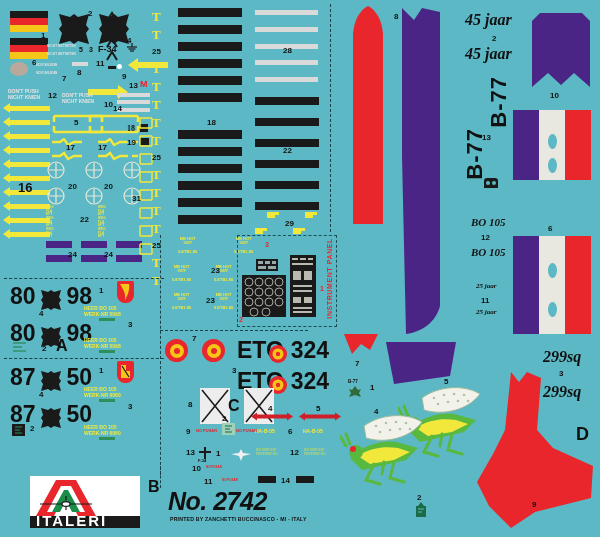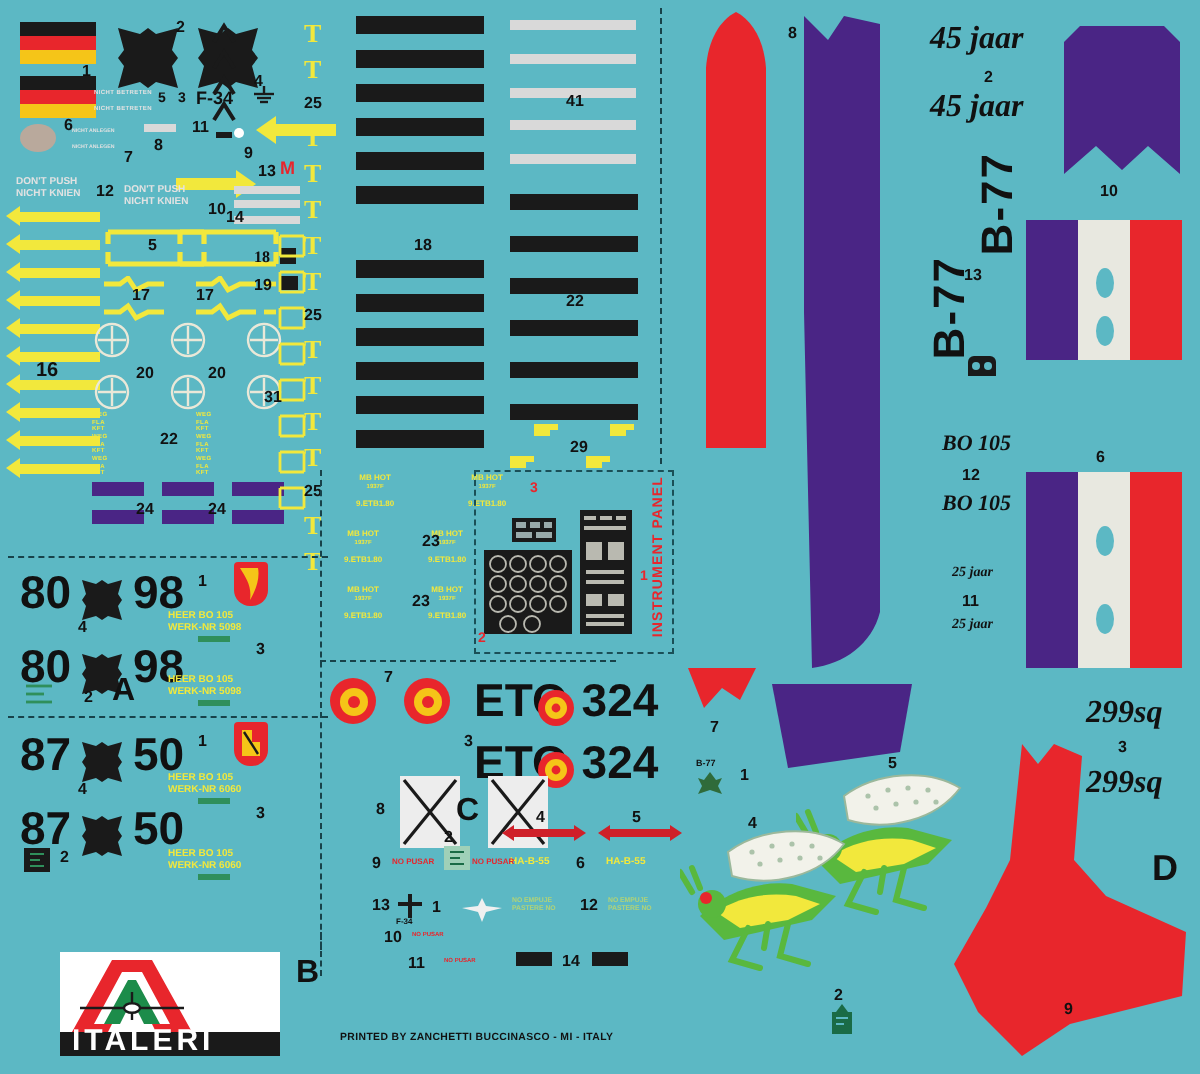--- a/index.html
+++ b/index.html
@@ -151,21 +151,21 @@
     <div class="yarrow" style="width:42px;margin-bottom:9px;"></div>
     <div class="yarrow" style="width:42px;margin-bottom:9px;"></div>
     <div class="yarrow" style="width:42px;margin-bottom:9px;"></div>
     <div class="yarrow" style="width:42px;margin-bottom:9px;"></div>
     <div class="yarrow" style="width:42px;margin-bottom:9px;"></div>
     <div class="yarrow" style="width:42px;margin-bottom:9px;"></div>
     <div class="yarrow" style="width:42px;margin-bottom:9px;"></div>
     <div class="yarrow" style="width:42px;margin-bottom:9px;"></div>
     <div class="yarrow" style="width:42px;margin-bottom:9px;"></div>
   </div>
-  <span class="abs num" style="left:18px;top:180px;font-size:10px;">16</span>
+  <span class="abs num" style="left:18px;top:180px;font-size:13px;">16</span>
 
   <div class="abs" style="left:52px;top:114px;">
     <svg width="52" height="22" viewBox="0 0 52 22">
         <g stroke="#f2e83c" stroke-width="2.6" fill="none">
           <path d="M2 2 L50 2"></path>
           <path d="M2 2 L2 8"></path>
           <path d="M50 2 L50 8"></path>
           <path d="M2 18 L50 18"></path>
           <path d="M2 18 L2 12"></path>
           <path d="M50 18 L50 12"></path>
@@ -313,21 +313,21 @@
     <div class="blackbar" style="width:64px;height:9px;margin-bottom:8px;"></div>
     <div class="blackbar" style="width:64px;height:9px;margin-bottom:8px;"></div>
     <div class="blackbar" style="width:64px;height:9px;margin-bottom:8px;"></div>
   </div>
 
   <div class="abs" style="left:255px;top:10px;">
     <div class="whitebar" style="width:63px;height:5px;margin-bottom:12px;"></div>
     <div class="whitebar" style="width:63px;height:5px;margin-bottom:12px;"></div>
     <div class="whitebar" style="width:63px;height:5px;margin-bottom:12px;"></div>
   </div>
-  <span class="abs num" style="left:283px;top:46px;font-size:8px;">41</span>
+  <span class="abs num" style="left:283px;top:46px;font-size:8px;">28</span>
   <div class="abs" style="left:255px;top:60px;">
     <div class="whitebar" style="width:63px;height:5px;margin-bottom:12px;"></div>
     <div class="whitebar" style="width:63px;height:5px;margin-bottom:12px;"></div>
   </div>
 
   <div class="abs" style="left:255px;top:97px;">
     <div class="blackbar" style="width:64px;height:8px;margin-bottom:13px;"></div>
     <div class="blackbar" style="width:64px;height:8px;margin-bottom:13px;"></div>
     <div class="blackbar" style="width:64px;height:8px;margin-bottom:13px;"></div>
   </div>
@@ -838,17 +838,18 @@
         <path d="M36 20 L36 34"></path>
         <ellipse cx="36" cy="28" rx="4" ry="2.4" fill="#fff"></ellipse>
       </g>
       <rect x="0" y="40" width="110" height="12" fill="#1a1a1a"></rect>
     </svg>
   </div>
   <div class="abs" style="left:36px;top:512px;color:#fff;font-size:15px;font-weight:bold;letter-spacing:2px;font-family:'Liberation Sans',sans-serif;">ITALERI</div>
 
   <span class="abs num" style="left:148px;top:478px;font-size:16px;">B</span>
 
+  <div class="abs title" style="left:168px;top:487px;font-size:25px;letter-spacing:-.5px;">No. 2742</div>
   <div class="abs" style="left:170px;top:516px;font-size:5.2px;font-weight:bold;color:#111;letter-spacing:.2px;">PRINTED BY ZANCHETTI BUCCINASCO - MI - ITALY</div>
 
   <div class="abs" style="left:160px;top:466px;width:0;height:22px;border-left:1px dashed #17424a;"></div>
 
 </div>
 
 </body></html>

